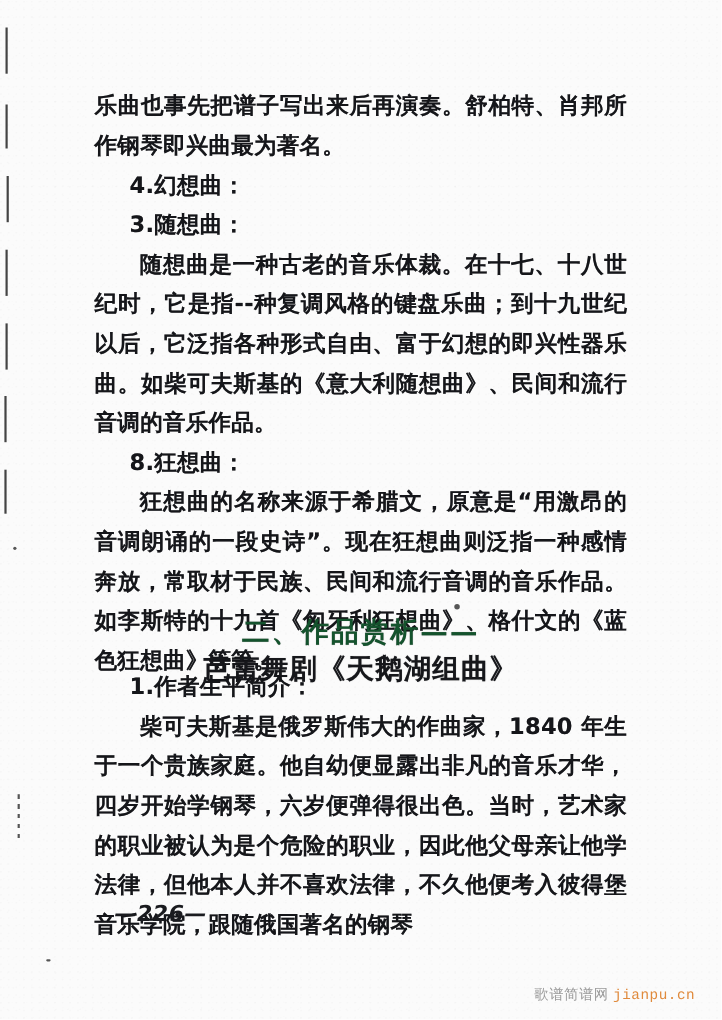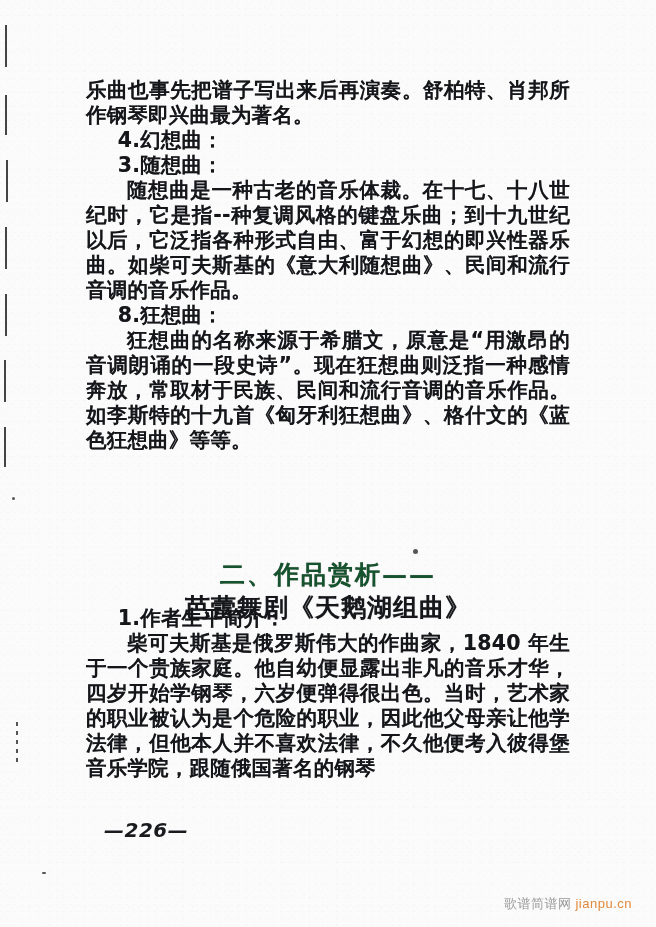--- a/index.html
+++ b/index.html
@@ -56,21 +56,21 @@
   }
 
   
   .text-col {
     position: absolute;
     left: 86px;
     width: 484px;
   }
   .para {
     font-size: 20.5px;
-    line-height: 25px;
+    line-height: 36px;
     letter-spacing: 0.2px;
     text-align: justify;
     text-justify: inter-character;
     margin: 0;
     font-weight: 700;
     color: #15161a;
     text-shadow: 0 0 0.6px rgba(0,0,0,0.45);
   }
   .para.indent { text-indent: 2em; }
   .para.heading-num {
@@ -126,21 +126,21 @@
     font-size: 13px;
     letter-spacing: 0.5px;
     white-space: nowrap;
   }
   #watermark .wm-cn {
     color: #9a9a9a;
     font-family: Liberation Serif, serif;
   }
   #watermark .wm-domain {
     color: #e08a3c;
-    font-family: Liberation Sans, sans-serif;
+    font-family: Liberation Mono, monospace;
     margin-left: 4px;
   }
 </style>
 </head>
 <body>
 
 <div id="page">
 
   <div id="scan-noise"></div>
 

